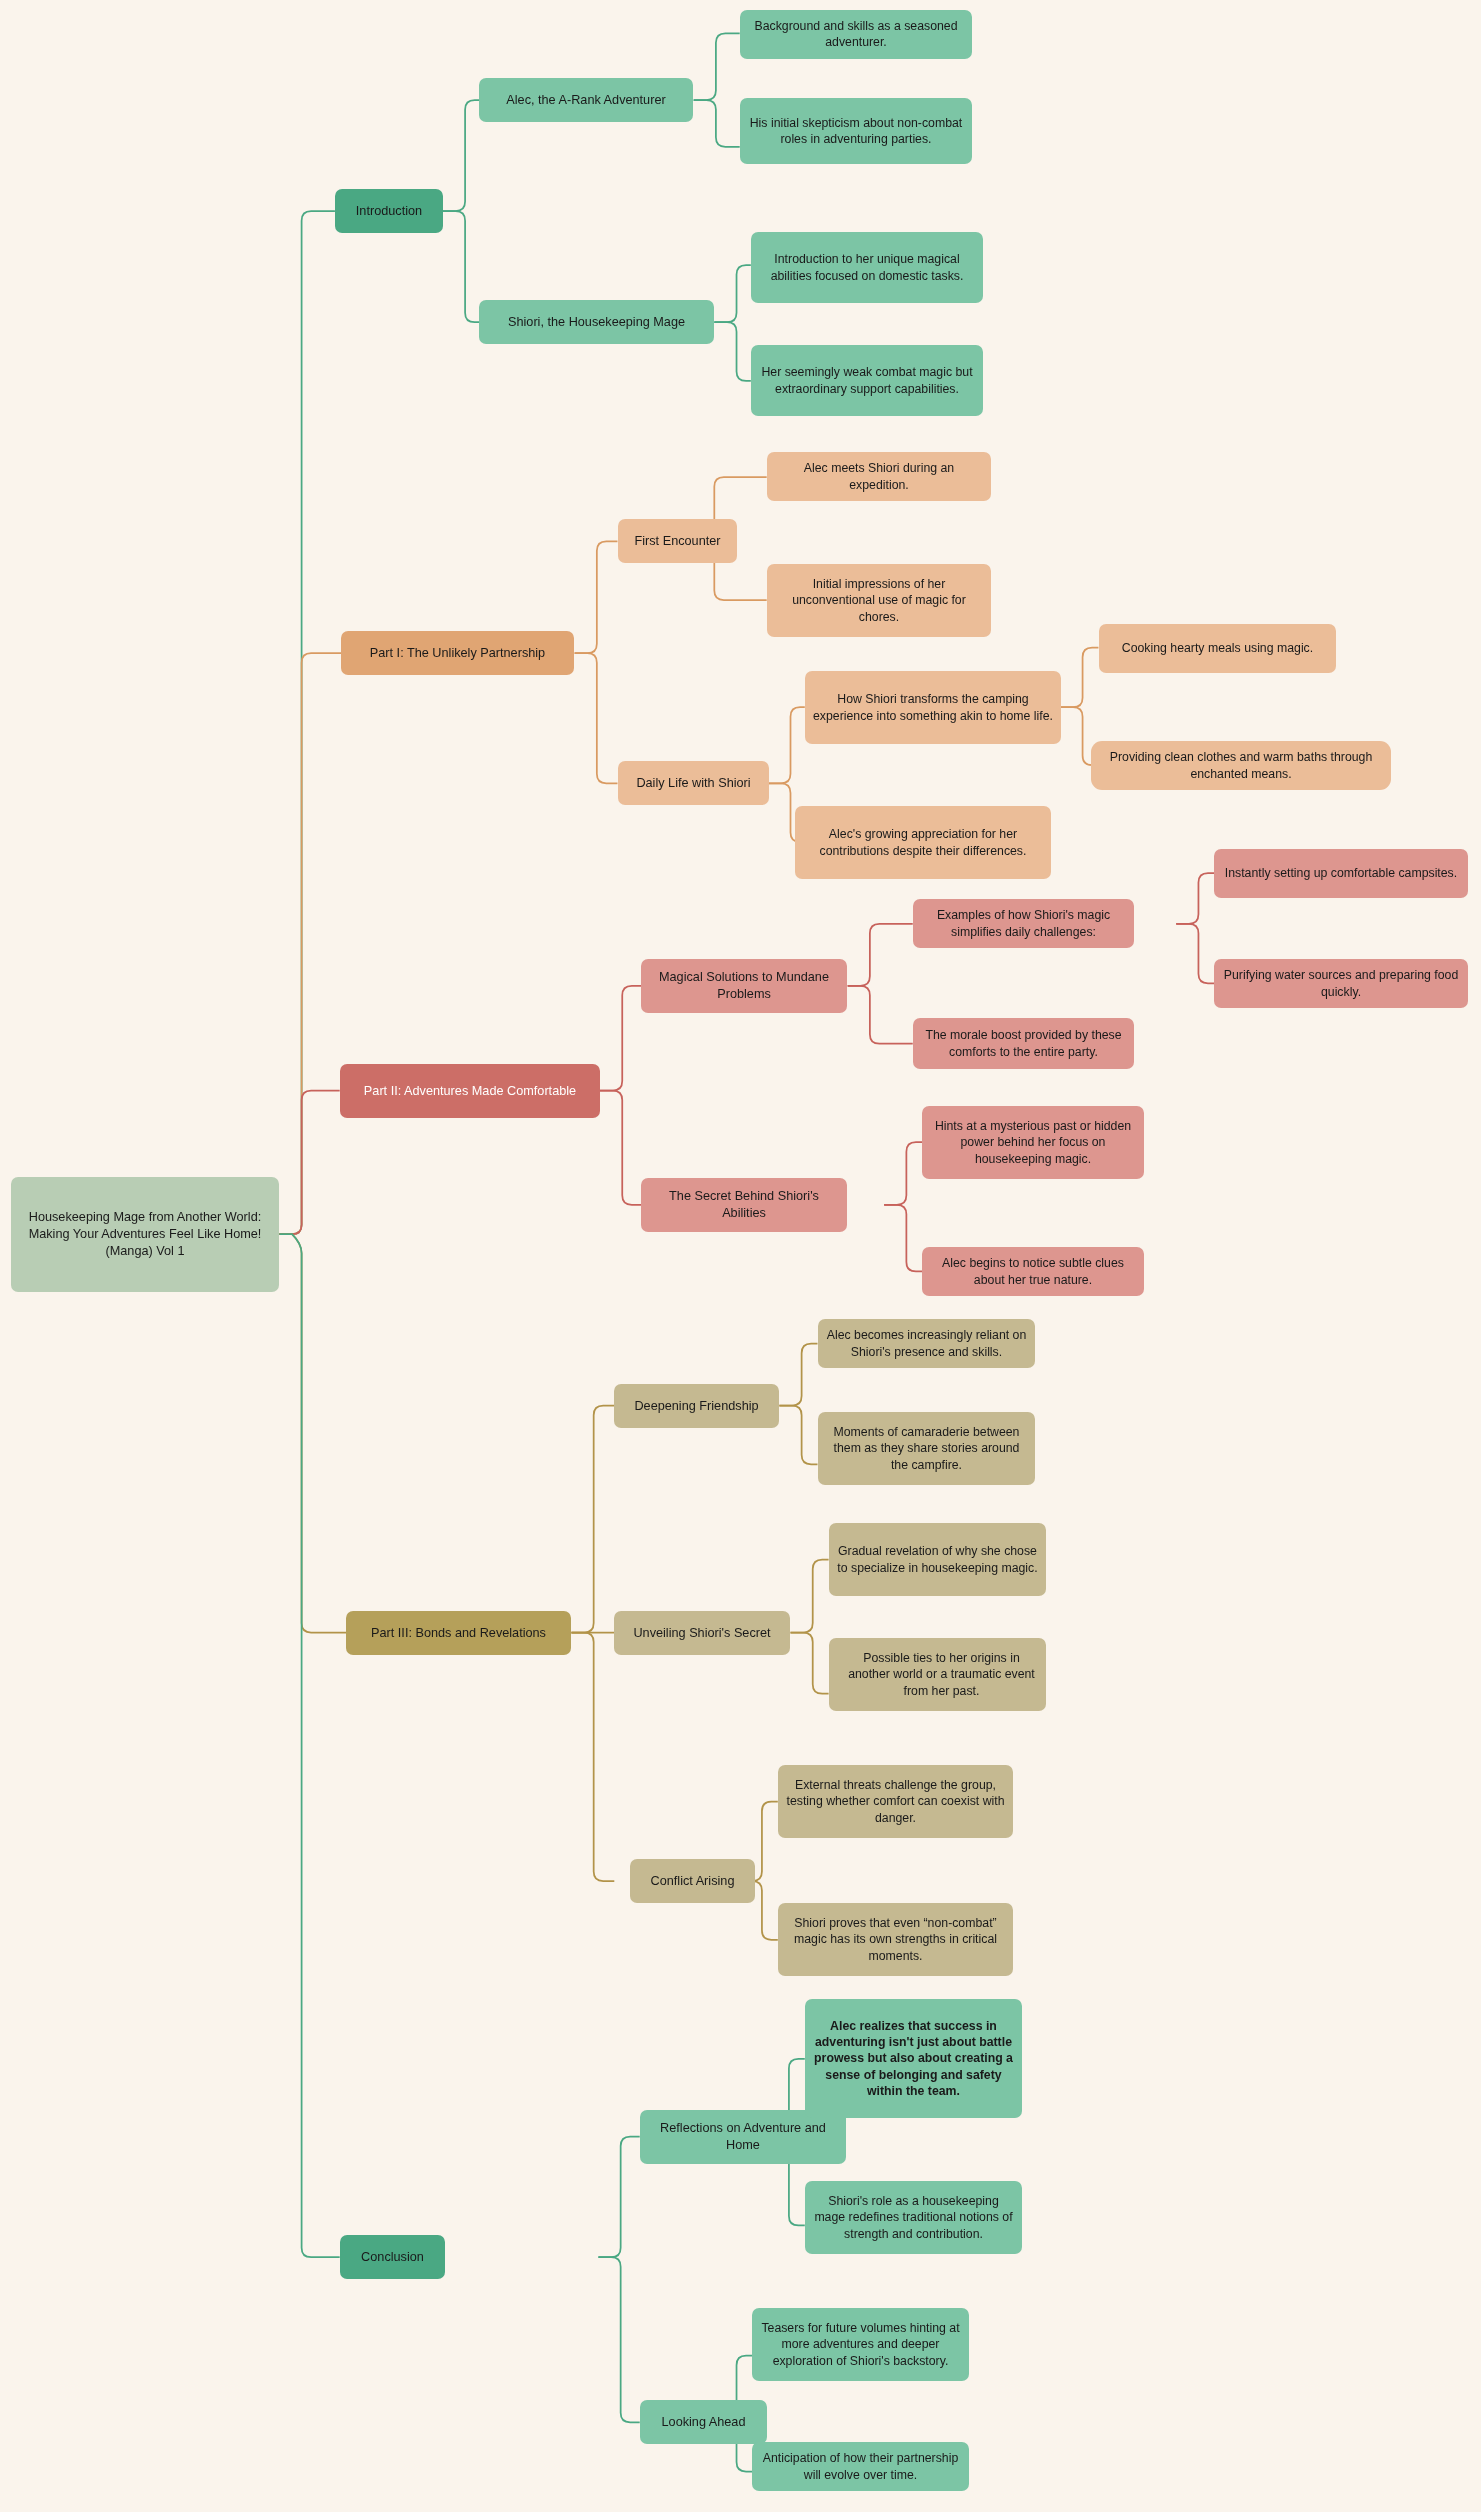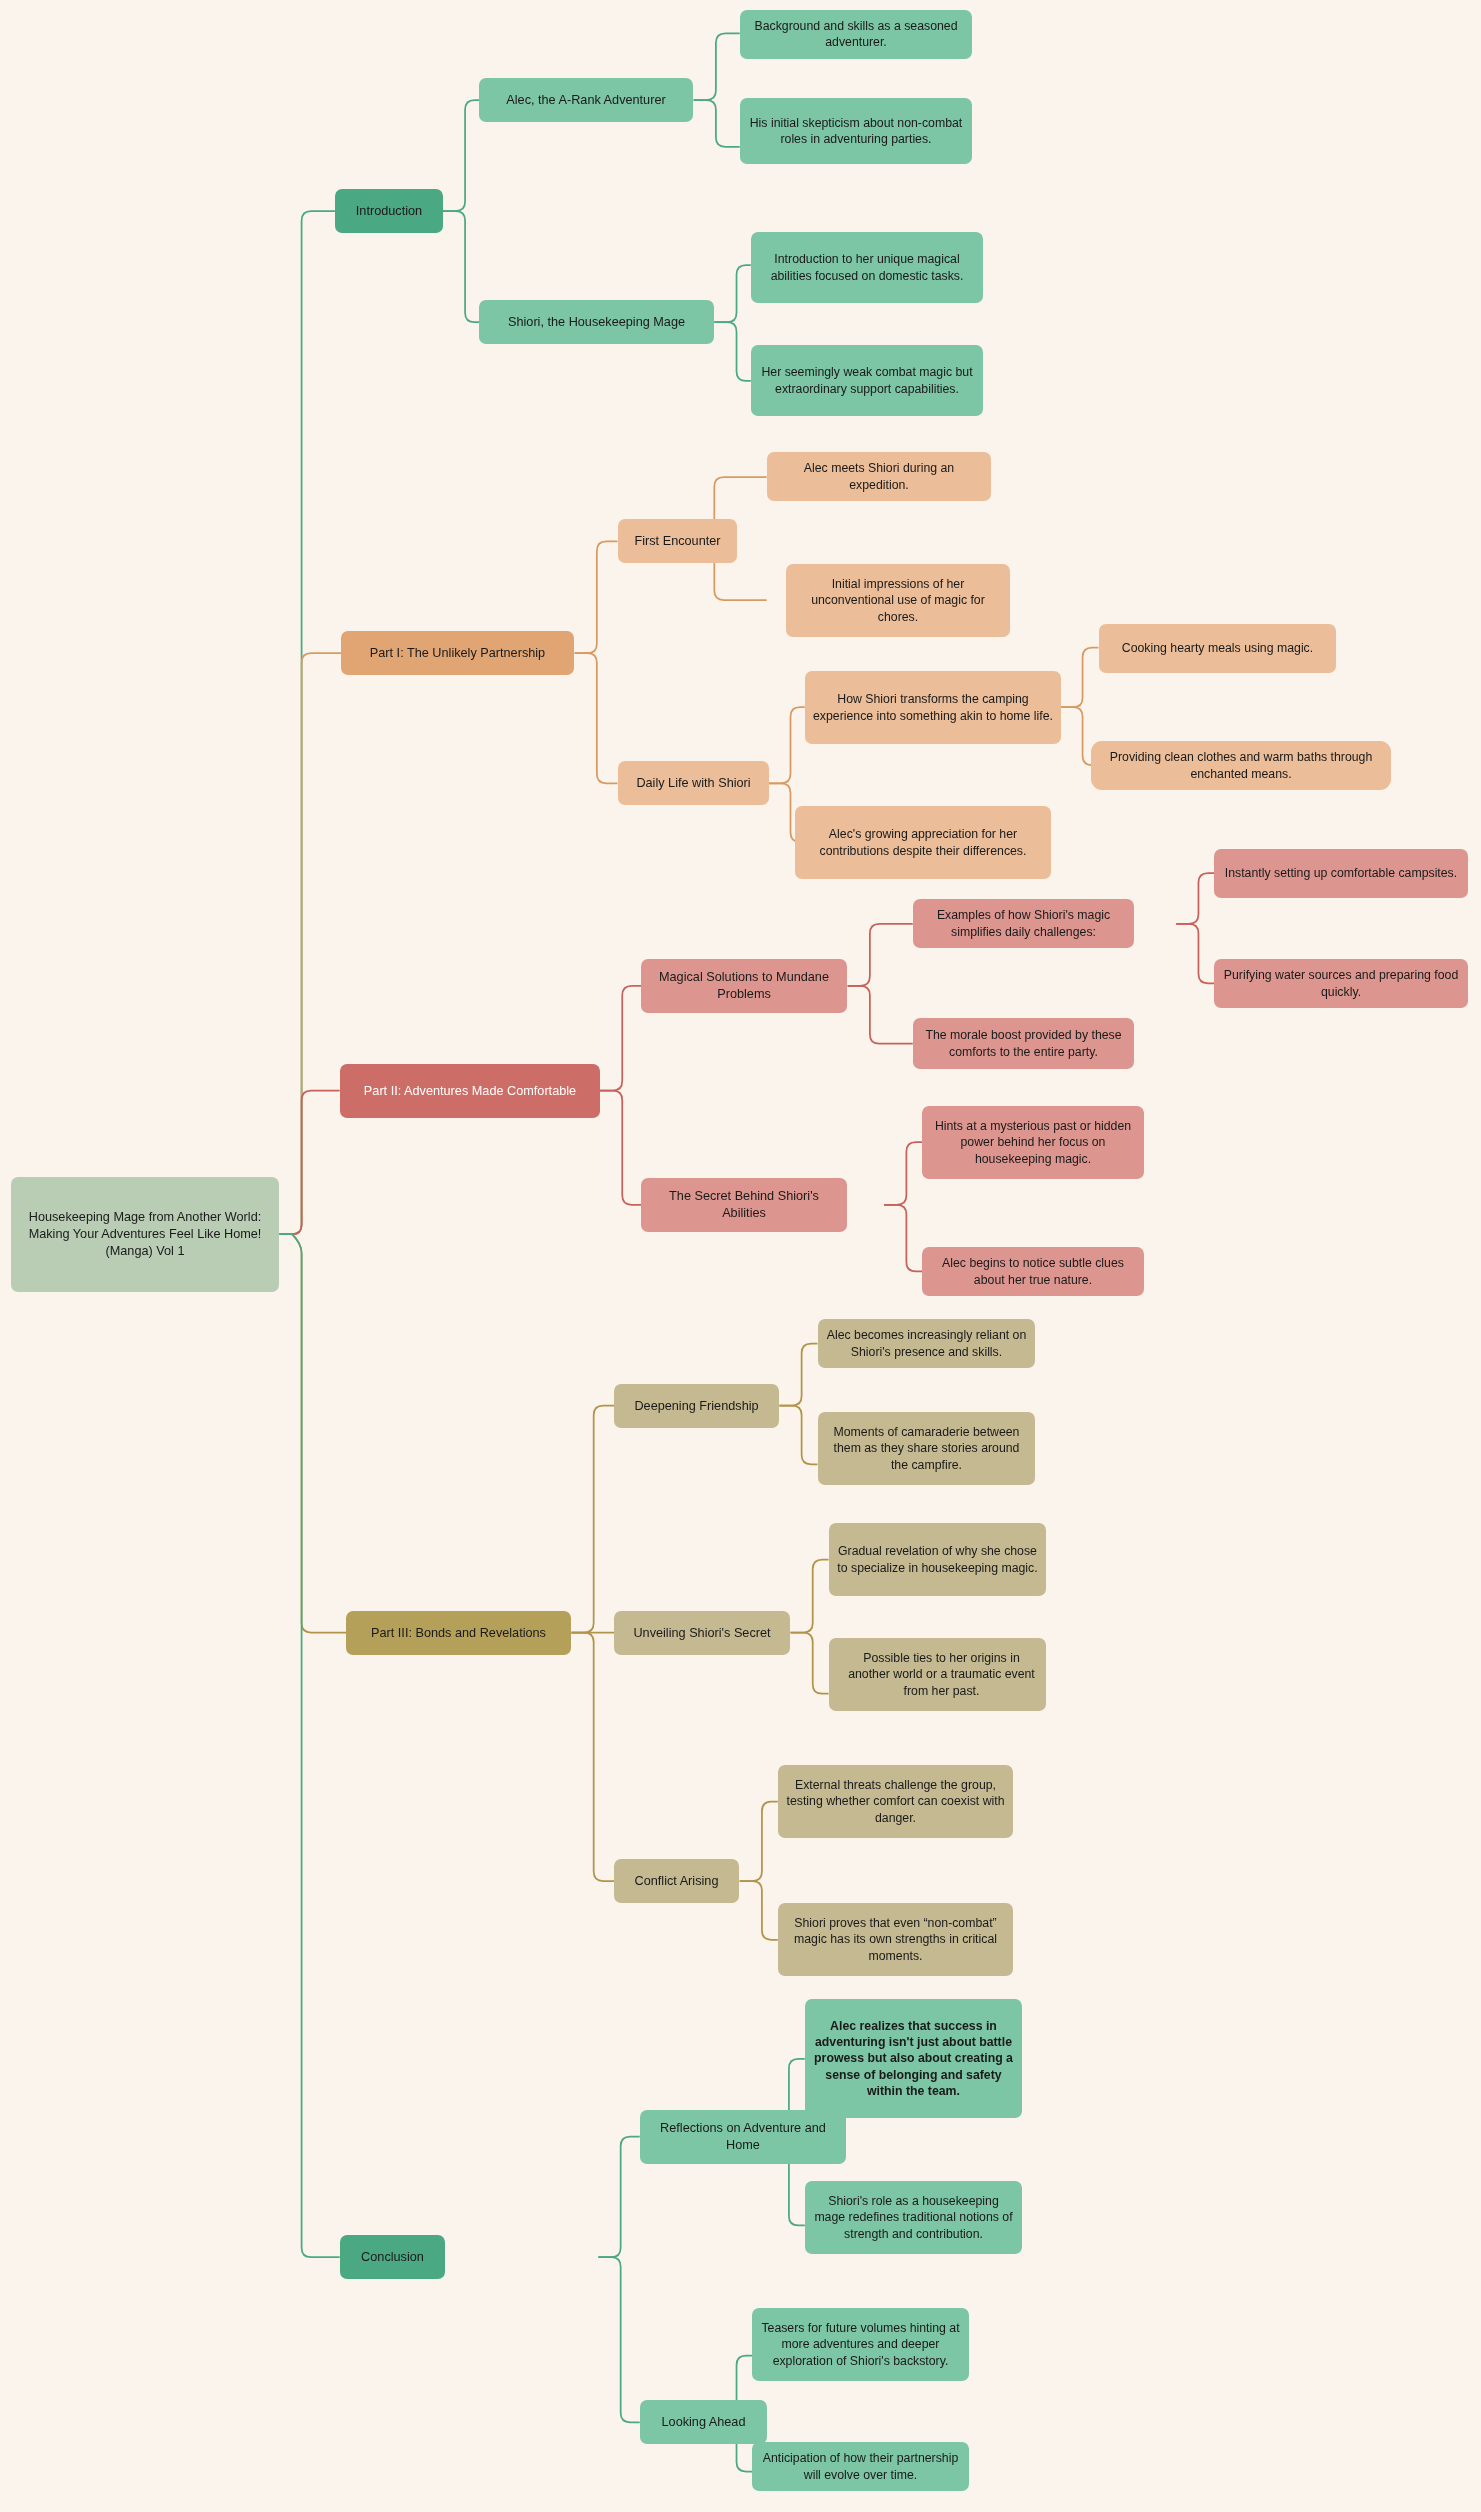--- a/index.html
+++ b/index.html
@@ -119,21 +119,21 @@
 
   <div class="node leaf" style="left:751px;top:232px;width:232px;height:71px;background:#7cc5a5;">Introduction to her unique magical abilities focused on domestic tasks.</div>
   <div class="node leaf" style="left:751px;top:345px;width:232px;height:71px;background:#7cc5a5;">Her seemingly weak combat magic but extraordinary support capabilities.</div>
 
   <div class="node lvl1" style="left:341px;top:631px;width:233px;height:44px;background:#e0a573;">Part I: The Unlikely Partnership</div>
 
   <div class="node lvl2" style="left:618px;top:519px;width:119px;height:44px;background:#ebbd98;">First Encounter</div>
   <div class="node lvl2" style="left:618px;top:761px;width:151px;height:44px;background:#ebbd98;">Daily Life with Shiori</div>
 
   <div class="node leaf" style="left:767px;top:452px;width:224px;height:49px;background:#ebbd98;">Alec meets Shiori during an expedition.</div>
-  <div class="node leaf" style="left:767px;top:564px;width:224px;height:73px;background:#ebbd98;margin-left:19px;">Initial impressions of her unconventional use of magic for chores.</div>
+  <div class="node leaf" style="left:767px;top:564px;width:224px;height:73px;background:#ebbd98;">Initial impressions of her unconventional use of magic for chores.</div>
 
   <div class="node leaf" style="left:805px;top:671px;width:256px;height:73px;background:#ebbd98;">How Shiori transforms the camping experience into something akin to home life.</div>
   <div class="node leaf" style="left:795px;top:806px;width:256px;height:73px;background:#ebbd98;">Alec's growing appreciation for her contributions despite their differences.</div>
 
   <div class="node leaf" style="left:1099px;top:624px;width:237px;height:49px;background:#ebbd98;">Cooking hearty meals using magic.</div>
   <div class="node leaf" style="left:1091px;top:741px;width:300px;height:49px;background:#ebbd98;border-radius:11px;">Providing clean clothes and warm baths through enchanted means.</div>
 
   <div class="node lvl1 white-text" style="left:340px;top:1064px;width:260px;height:54px;background:#cc6e67;">Part II: Adventures Made Comfortable</div>
 
   <div class="node lvl2" style="left:641px;top:959px;width:206px;height:54px;background:#dd968f;">Magical Solutions to Mundane Problems</div>
@@ -145,21 +145,21 @@
   <div class="node leaf" style="left:1214px;top:849px;width:254px;height:49px;background:#dd968f;text-align:center;">Instantly setting up comfortable campsites.</div>
   <div class="node leaf" style="left:1214px;top:959px;width:254px;height:49px;background:#dd968f;">Purifying water sources and preparing food quickly.</div>
 
   <div class="node leaf" style="left:922px;top:1106px;width:222px;height:73px;background:#dd968f;">Hints at a mysterious past or hidden power behind her focus on housekeeping magic.</div>
   <div class="node leaf" style="left:922px;top:1247px;width:222px;height:49px;background:#dd968f;">Alec begins to notice subtle clues about her true nature.</div>
 
   <div class="node lvl1" style="left:346px;top:1611px;width:225px;height:44px;background:#b5a05a;">Part III: Bonds and Revelations</div>
 
   <div class="node lvl2" style="left:614px;top:1384px;width:165px;height:44px;background:#c5b991;">Deepening Friendship</div>
   <div class="node lvl2" style="left:614px;top:1611px;width:176px;height:44px;background:#c5b991;">Unveiling Shiori's Secret</div>
-  <div class="node lvl2" style="left:614px;top:1859px;width:125px;height:44px;background:#c5b991;">Conflict Arising</div>
+  <div class="node lvl2" style="left:630px;top:1859px;width:125px;height:44px;background:#c5b991;">Conflict Arising</div>
 
   <div class="node leaf" style="left:818px;top:1319px;width:217px;height:49px;background:#c5b991;">Alec becomes increasingly reliant on Shiori's presence and skills.</div>
   <div class="node leaf" style="left:818px;top:1412px;width:217px;height:73px;background:#c5b991;">Moments of camaraderie between them as they share stories around the campfire.</div>
 
   <div class="node leaf" style="left:829px;top:1523px;width:217px;height:73px;background:#c5b991;">Gradual revelation of why she chose to specialize in housekeeping magic.</div>
   <div class="node leaf" style="left:829px;top:1638px;width:217px;height:73px;background:#c5b991;padding-left:16px;">Possible ties to her origins in another world or a traumatic event from her past.</div>
 
   <div class="node leaf" style="left:778px;top:1765px;width:235px;height:73px;background:#c5b991;">External threats challenge the group, testing whether comfort can coexist with danger.</div>
   <div class="node leaf" style="left:778px;top:1903px;width:235px;height:73px;background:#c5b991;">Shiori proves that even “non-combat” magic has its own strengths in critical moments.</div>
 

